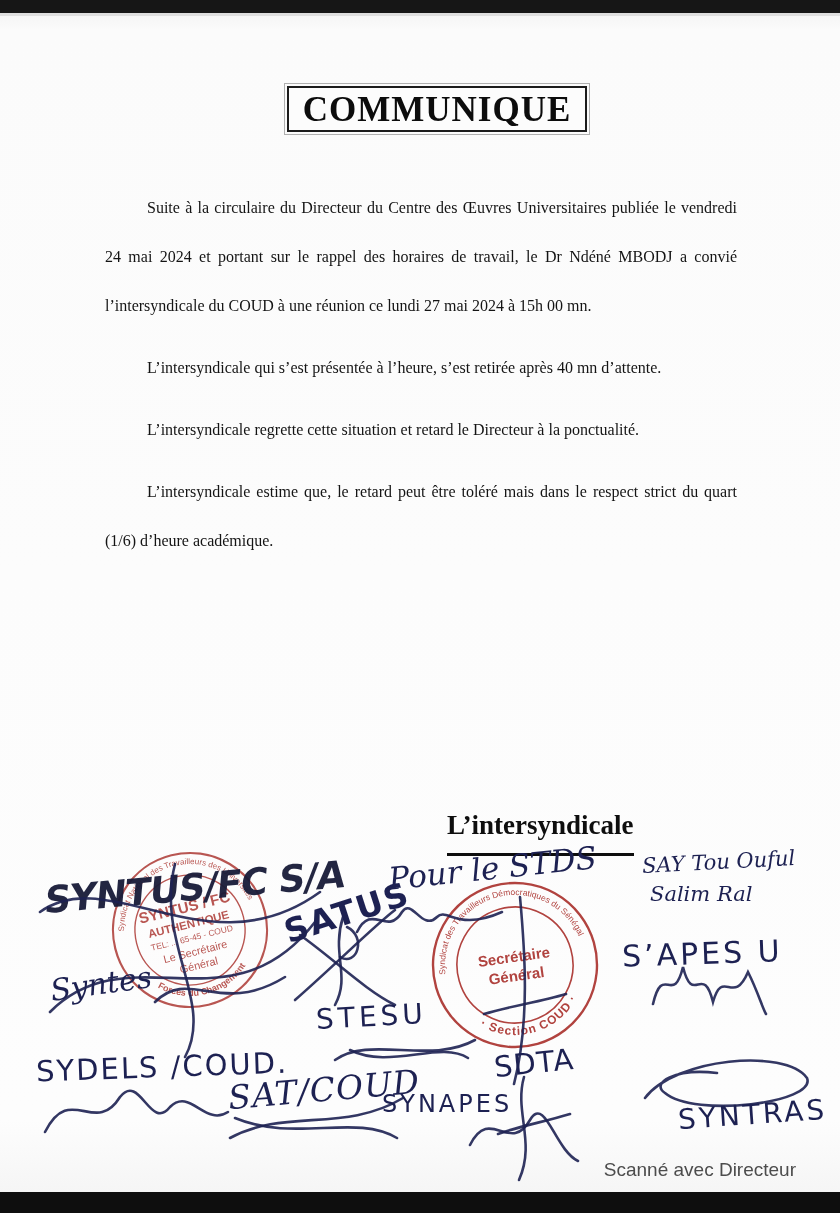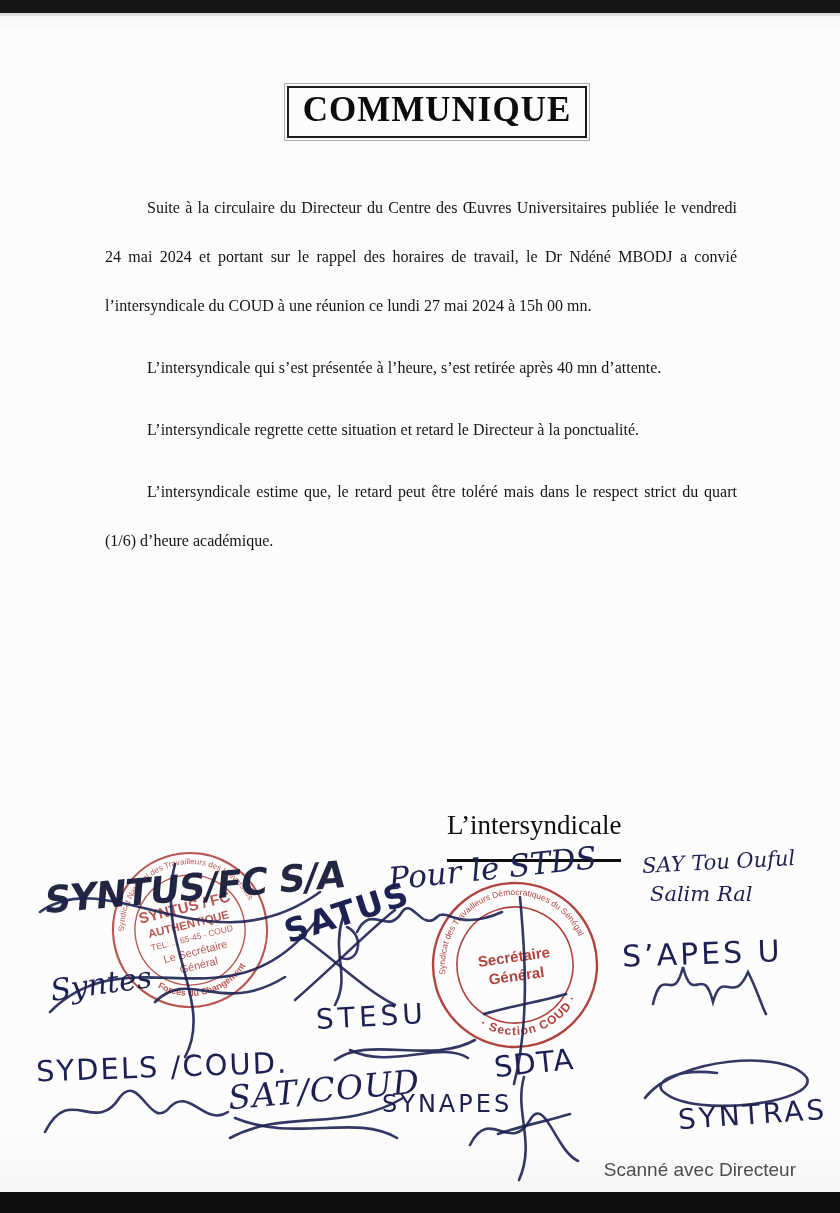--- a/index.html
+++ b/index.html
@@ -12,34 +12,34 @@
     background:linear-gradient(180deg,#efefef 0px,#fbfbfb 30px,#fdfdfd 1120px,#f3f3f3 1213px);
   }
   .bar-top{position:absolute;top:0;left:0;width:840px;height:13px;background:#161616;}
   .bar-top-edge{position:absolute;top:13px;left:0;width:840px;height:3px;background:#cfcfcf;opacity:.6;}
   .bar-bottom{position:absolute;top:1192px;left:0;width:840px;height:21px;background:#0e0e0e;}
 
   .title-wrap{position:absolute;top:86px;left:0;width:840px;text-align:center;}
   .title-box{
     display:inline-block;margin-left:34px;
     border:2px solid #1c1c1c;outline:1px solid #b0b0b0;outline-offset:2px;
-    padding:2px 14px 6px;background:#fcfcfc;
+    padding:2px 14px 0;background:#fcfcfc;
     font-weight:bold;font-size:35px;letter-spacing:1px;color:#0c0c0c;
   }
 
   .body-text{
     position:absolute;top:183px;left:105px;width:632px;
     font-size:16px;line-height:49px;color:#141414;text-align:justify;
   }
   .body-text p{margin:0 0 13px 0;text-indent:42px;}
 
   .sig-heading{
     position:absolute;top:810px;left:447px;
-    font-size:27px;font-weight:normal;color:#0e0e0e;
-    border-bottom:3px solid #0e0e0e;padding-bottom:18px;
+    font-size:27px;font-weight:bold;color:#0e0e0e;
+    border-bottom:3px solid #0e0e0e;padding-bottom:12px;
   }
 
   .stamp{position:absolute;z-index:1;}
   #stamp-syntus{left:110px;top:850px;transform:rotate(-14deg);opacity:.85;}
   #stamp-stds{left:430px;top:880px;transform:rotate(-16deg);opacity:.95;}
 
   .sig{position:absolute;color:#1d2152;white-space:nowrap;z-index:2;}
   .hw-caps{font-family:"DejaVu Sans",sans-serif;}
   .hw-cursive{font-family:"DejaVu Serif",serif;font-style:italic;}
   #s-scrawl{left:44px;top:866px;font-size:37px;font-weight:bold;letter-spacing:-1px;

